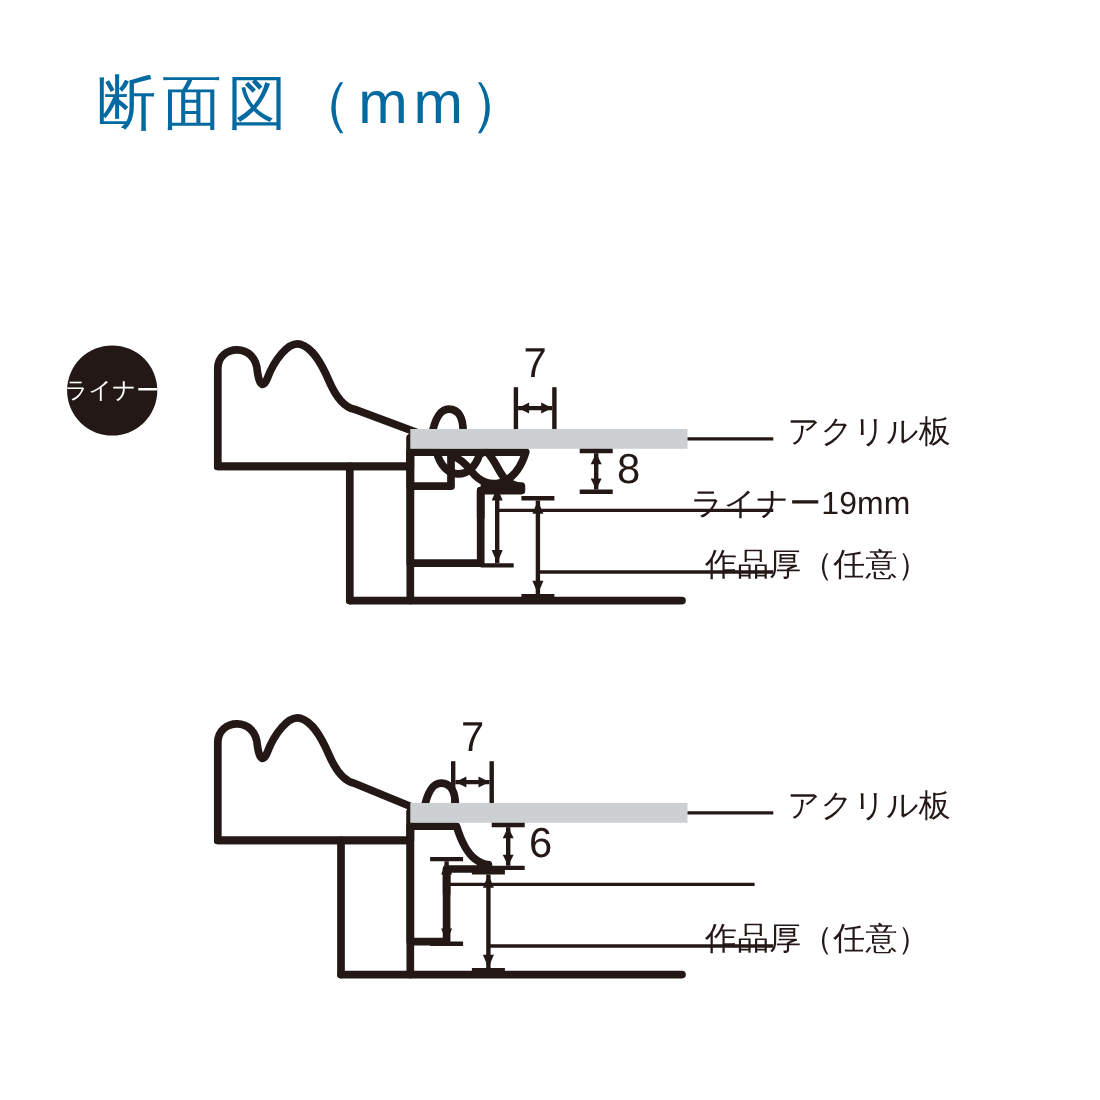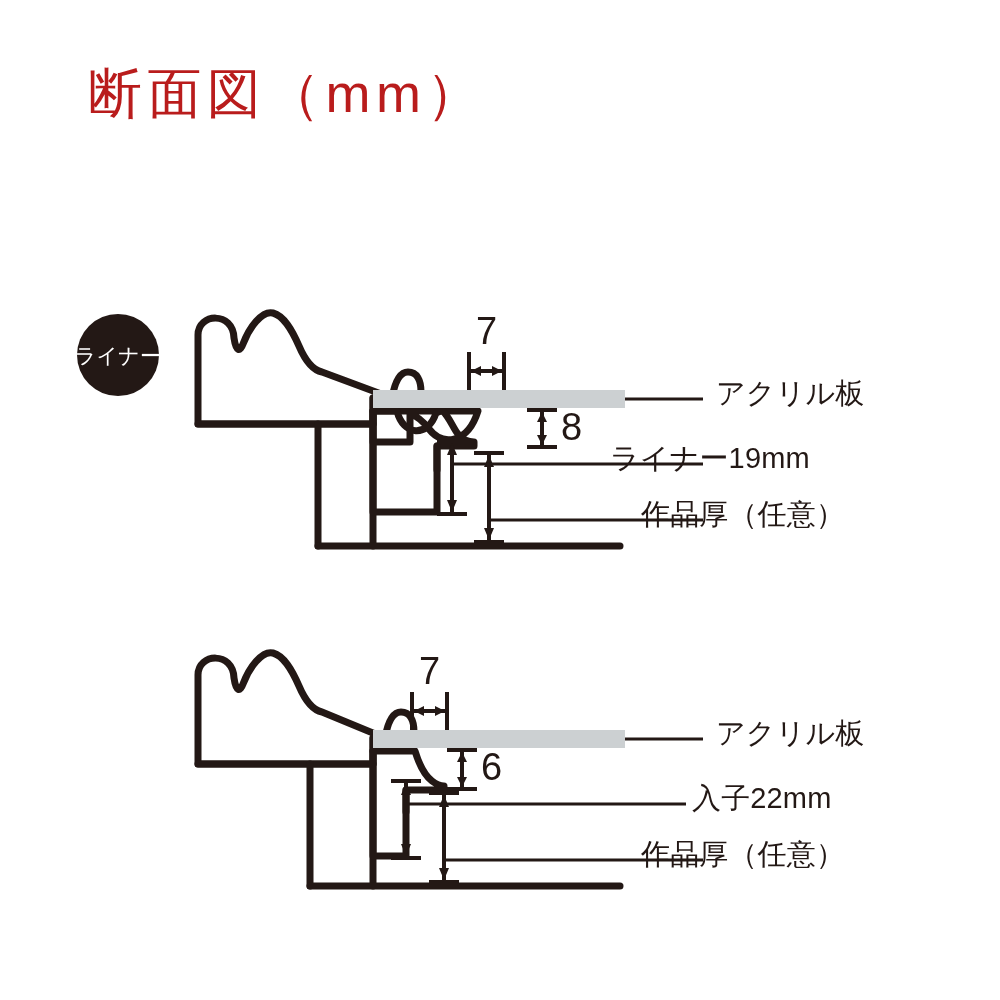--- a/index.html
+++ b/index.html
@@ -19,40 +19,40 @@
     position: relative;
     width: 1000px;
     height: 1000px;
   }
   .page-title {
     position: absolute;
     left: 88px;
     top: 58px;
     font-size: 54px;
     letter-spacing: 0.10em;
-    color: #b91c1c;
+    color: #0369a1;
     font-weight: 400;
     white-space: nowrap;
   }
   .badge {
     position: absolute;
     width: 82px;
     height: 82px;
     border-radius: 50%;
     background: #231815;
     color: #ffffff;
     display: flex;
     align-items: center;
     justify-content: center;
     font-size: 21px;
     letter-spacing: 0.01em;
     line-height: 1;
     white-space: nowrap;
   }
-  .badge-liner { left: 77px; top: 314px; }
+  .badge-liner { left: 61px; top: 314px; }
   .badge-inner { left: 77px; top: 649px; }
 
   .diagram-svg {
     position: absolute;
     left: 0;
     top: 0;
   }
   .label-text {
     position: absolute;
     font-size: 29px;
@@ -164,21 +164,21 @@
       <line x1="625" y1="399" x2="703" y2="399"></line>
       <line x1="452" y1="464" x2="703" y2="464"></line>
       <line x1="489" y1="520" x2="703" y2="520"></line>
     </g>
   </svg>
 
   <div class="dim-text" style="left:476px; top:312px;">7</div>
   <div class="dim-text" style="left:561px; top:408px;">8</div>
 
   <div class="label-text" style="left:716px; top:379px;">アクリル板</div>
-  <div class="label-text" style="left:610px; top:444px;">ライナー19mm</div>
+  <div class="label-text" style="left:628px; top:444px;">ライナー19mm</div>
   <div class="label-text" style="left:641px; top:500px;">作品厚（任意）</div>
 
 
   <svg class="diagram-svg" width="1000" height="1000" viewBox="0 0 1000 1000" style="pointer-events:none;">
     <g fill="none" stroke="#231815" stroke-width="7" stroke-linejoin="round" stroke-linecap="round">
 
       <path d="M198,764
                L198,675
                C198,653 233,651 234,678
                C236,692 240,692 243,684
@@ -245,16 +245,15 @@
       <line x1="625" y1="739" x2="703" y2="739"></line>
       <line x1="406" y1="804" x2="686" y2="804"></line>
       <line x1="444" y1="860" x2="703" y2="860"></line>
     </g>
   </svg>
 
   <div class="dim-text" style="left:419px; top:652px;">7</div>
   <div class="dim-text" style="left:481px; top:748px;">6</div>
 
   <div class="label-text" style="left:716px; top:719px;">アクリル板</div>
-  <div class="label-text" style="left:692px; top:784px;">入子22mm</div>
   <div class="label-text" style="left:641px; top:840px;">作品厚（任意）</div>
 
 </div>
 
 </body></html>

